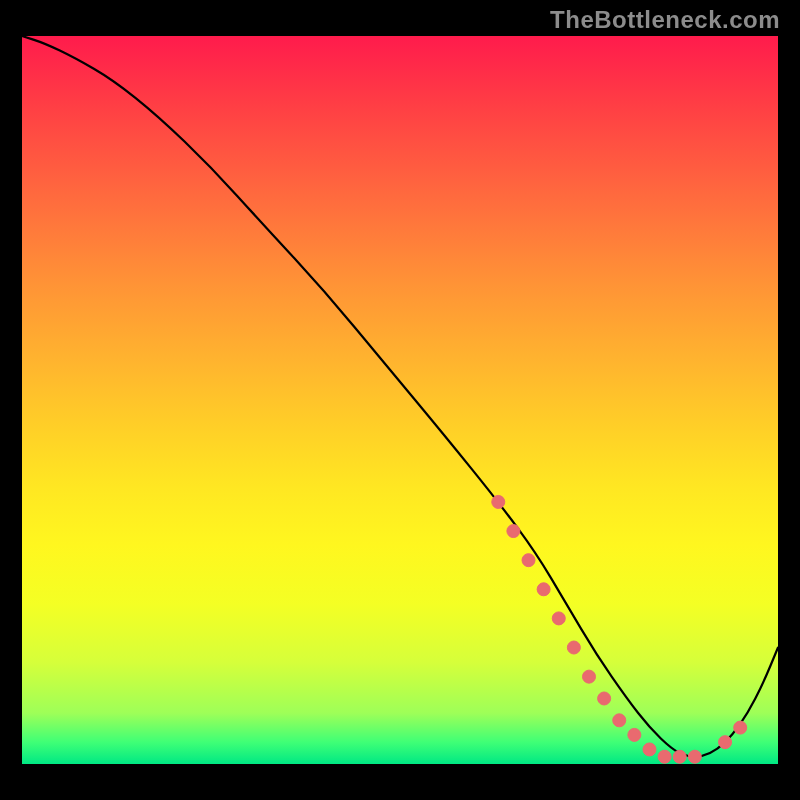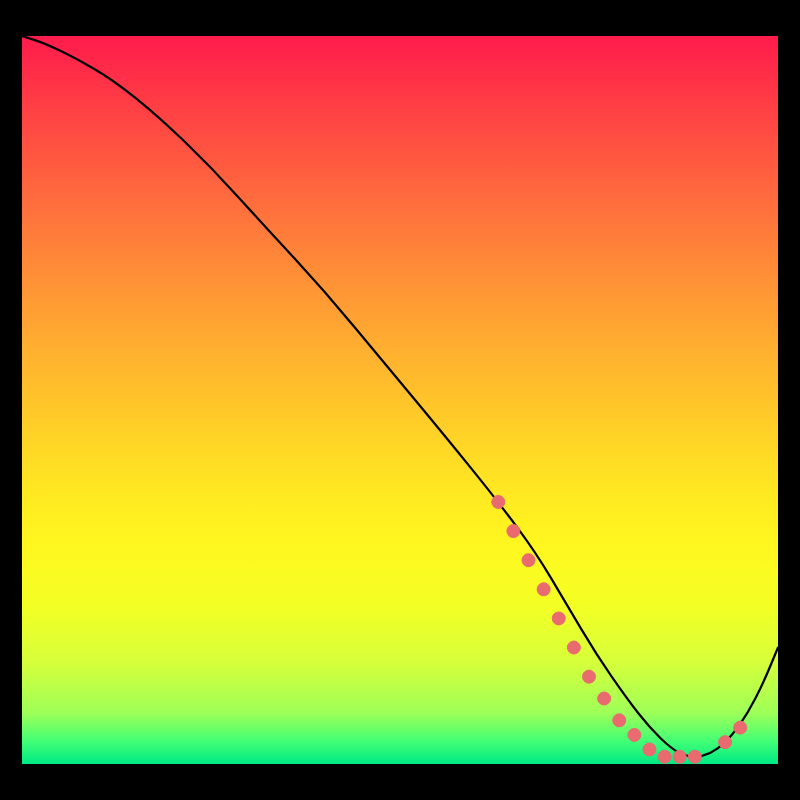--- a/index.html
+++ b/index.html
@@ -66,13 +66,14 @@
           <circle cx="627.48" cy="713.44" r="6.5" class="dot"></circle>
           <circle cx="642.6" cy="720.72" r="6.5" class="dot"></circle>
           <circle cx="657.72" cy="720.72" r="6.5" class="dot"></circle>
           <circle cx="672.84" cy="720.72" r="6.5" class="dot"></circle>
           <circle cx="703.08" cy="706.16" r="6.5" class="dot"></circle>
           <circle cx="718.1999999999999" cy="691.6" r="6.5" class="dot"></circle>
         </g>
     </svg>
   </div>
 
+  <div class="watermark">TheBottleneck.com</div>
 </div>
 
 </body></html>

